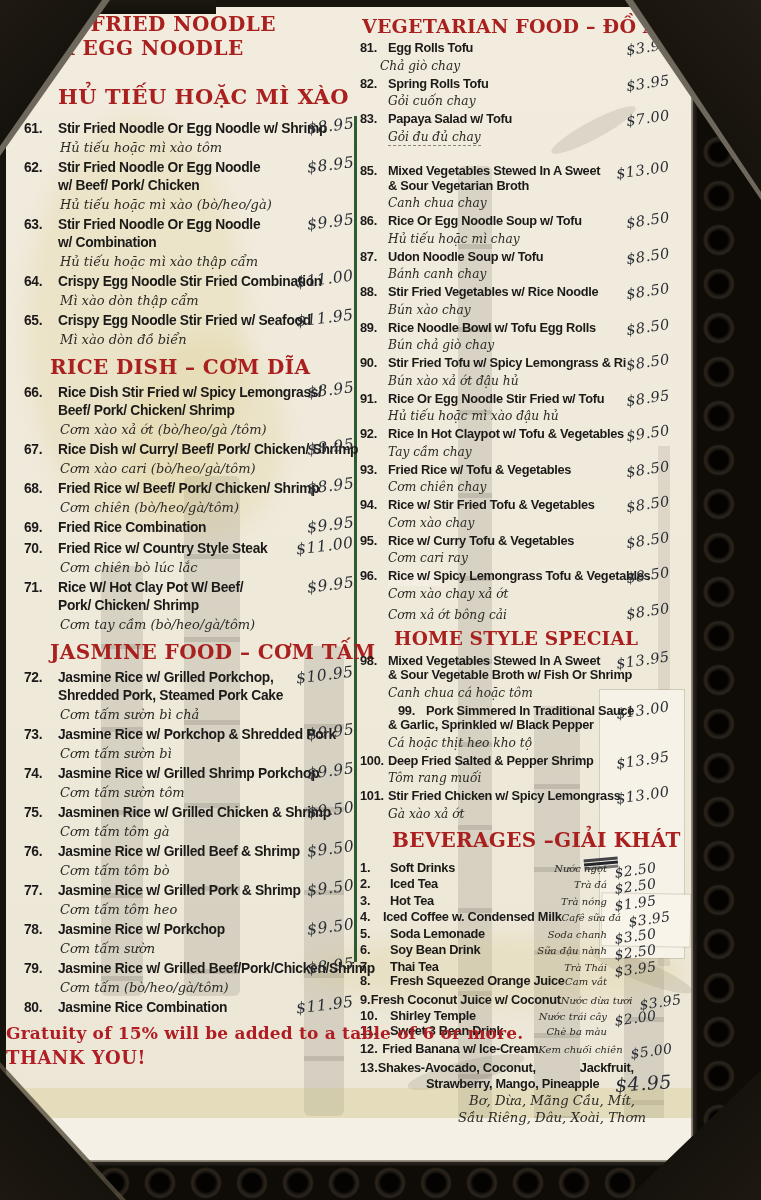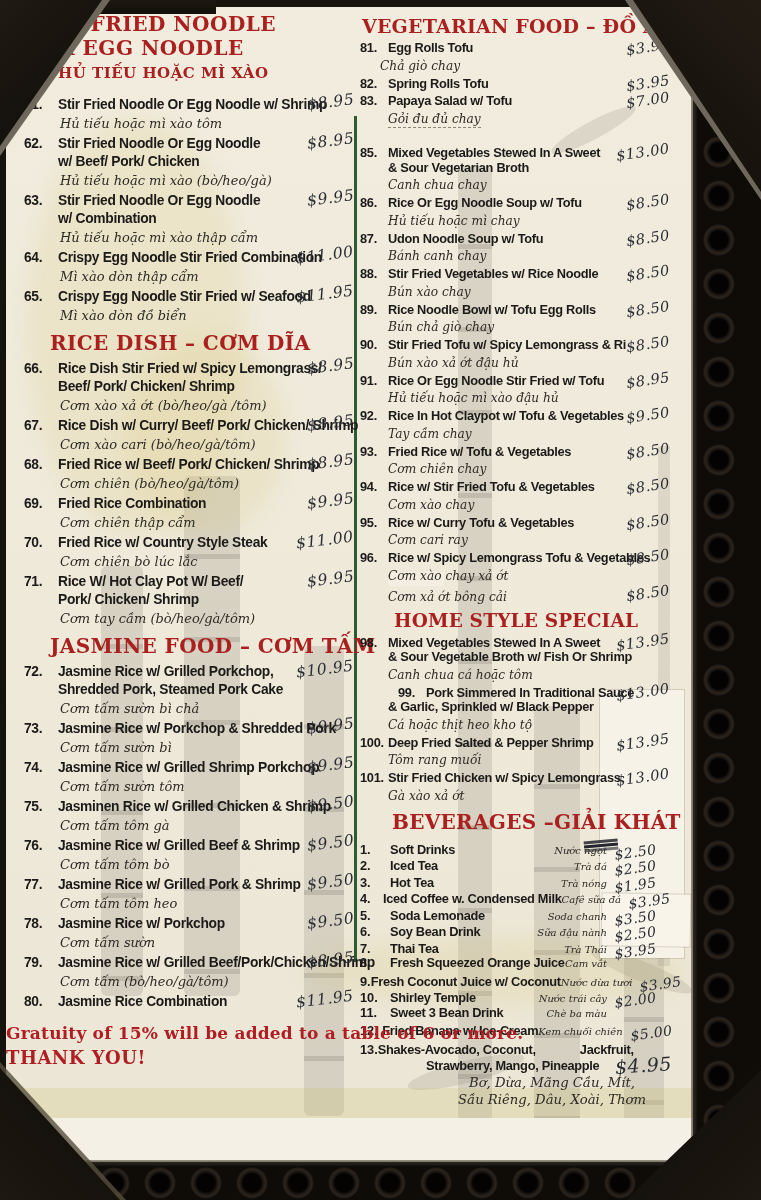--- a/index.html
+++ b/index.html
@@ -16,21 +16,21 @@
   .divider{position:absolute;background:#2d5c33;}
   .sticker{position:absolute;background:#f6f2e7;box-shadow:0 0 0 1px rgba(160,152,132,.35);}
   .edge-shadow{position:absolute;background:rgba(150,143,128,.45);}
   
   .col-left{position:absolute;left:18px;top:6px;width:332px;z-index:2;}
   .col-right{position:absolute;left:354px;top:4px;width:314px;z-index:2;}
   
   .lc-header{color:#a9201f;font-family:"DejaVu Serif","Liberation Serif",serif;font-weight:bold;margin-bottom:10px;}
   .lh1{font-size:20px;line-height:24px;margin-left:42px;letter-spacing:.5px;}
   .lh2{font-size:20px;line-height:24px;margin-left:34px;letter-spacing:.5px;}
-  .lh3{font-size:15px;line-height:26px;margin-left:34px;letter-spacing:.5px;}
+  .lh3{font-size:21px;line-height:26px;margin-left:34px;letter-spacing:.5px;margin-top:24px;}
   .sec-title{color:#a9201f;font-family:"DejaVu Serif","Liberation Serif",serif;font-weight:bold;white-space:nowrap;}
   .sec-title.l{font-size:20px;line-height:24px;margin:7px 0 5px 26px;letter-spacing:.4px;}
   .sec-title.r{font-size:18.5px;line-height:22px;margin:5px 0 4px 34px;letter-spacing:.2px;}
   .sec-title.r.flush{margin-left:2px;font-size:19px;}
   
   .mi{position:relative;margin-bottom:3px;}
   .nline{white-space:nowrap;font-weight:bold;color:#1b1a18;}
   .mi.l .nline{font-size:13.8px;line-height:18px;letter-spacing:-.3px;}
   .mi.r .nline{font-size:12.8px;line-height:14.5px;letter-spacing:-.3px;}
   .num{display:inline-block;font-weight:bold;}
@@ -165,21 +165,20 @@
             <div><span class="sub" style="margin-left: 36px;">Cơm xào cari (bò/heo/gà/tôm)</span></div>
             <span class="hand price-l">$8.95</span>
           </div>
           <div class="mi l">
             <div class="nline"><span class="num">68.</span><span class="nm">Fried Rice w/ Beef/ Pork/ Chicken/ Shrimp</span></div>
             <div><span class="sub" style="margin-left: 36px;">Cơm chiên (bò/heo/gà/tôm)</span></div>
             <span class="hand price-l">$8.95</span>
           </div>
           <div class="mi l">
             <div class="nline"><span class="num">69.</span><span class="nm">Fried Rice Combination</span></div>
-            <div><span class="sub" style="margin-left: 36px;">Cơm chiên thập cẩm</span></div>
             <span class="hand price-l">$9.95</span>
           </div>
           <div class="mi l">
             <div class="nline"><span class="num">70.</span><span class="nm">Fried Rice w/ Country Style Steak</span></div>
             <div><span class="sub" style="margin-left: 36px;">Cơm chiên bò lúc lắc</span></div>
             <span class="hand price-l">$11.00</span>
           </div>
           <div class="mi l">
             <div class="nline"><span class="num">71.</span><span class="nm">Rice W/ Hot Clay Pot W/ Beef/</span></div>
             <div class="nline cont">Pork/ Chicken/ Shrimp</div>
@@ -238,20 +237,21 @@
     <div class="col-right" id="colR">
       <div id="rightSections">
           <div class="sec-title r flush">VEGETARIAN FOOD – ĐỒ ĂN CHAY</div>
           <div class="mi r">
             <div class="nline"><span class="num">81.</span><span class="nm">Egg Rolls Tofu</span></div>
             <div><span class="sub" style="margin-left: 20px;">Chả giò chay</span></div>
             <span class="hand price-r">$3.95</span>
           </div>
           <div class="mi r">
             <div class="nline"><span class="num">82.</span><span class="nm">Spring Rolls Tofu</span></div>
+            <div><span class="sub" style="margin-left: 28px;">Gỏi cuốn chay</span></div>
             <span class="hand price-r">$3.95</span>
           </div>
           <div class="mi r">
             <div class="nline"><span class="num">83.</span><span class="nm">Papaya Salad w/ Tofu</span></div>
             <div><span class="sub dashed" style="margin-left: 28px;">Gỏi đu đủ chay</span></div>
             <span class="hand price-r">$7.00</span>
           </div>
           <div class="mi r" style="margin-top: 18px;">
             <div class="nline"><span class="num">85.</span><span class="nm">Mixed Vegetables Stewed In A Sweet</span></div>
             <div class="nline cont">&amp; Sour Vegetarian Broth</div>

